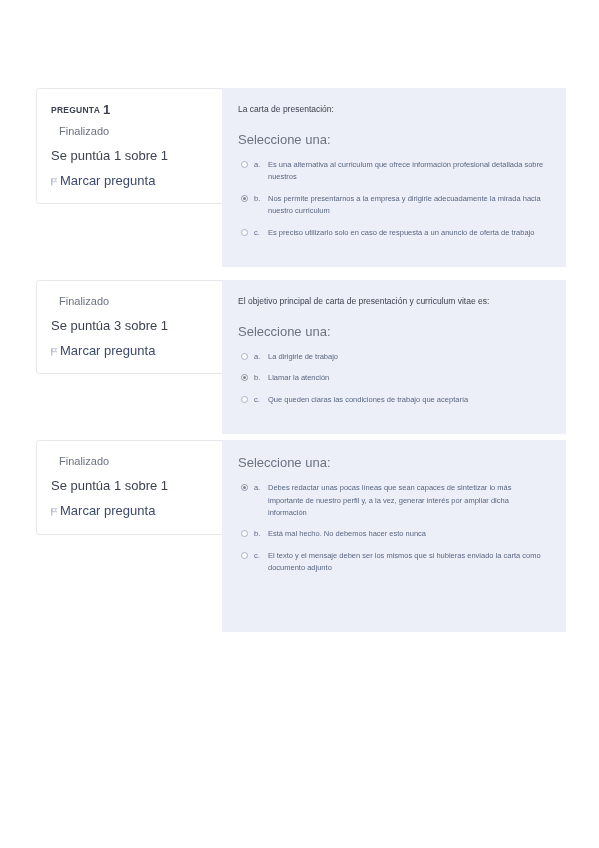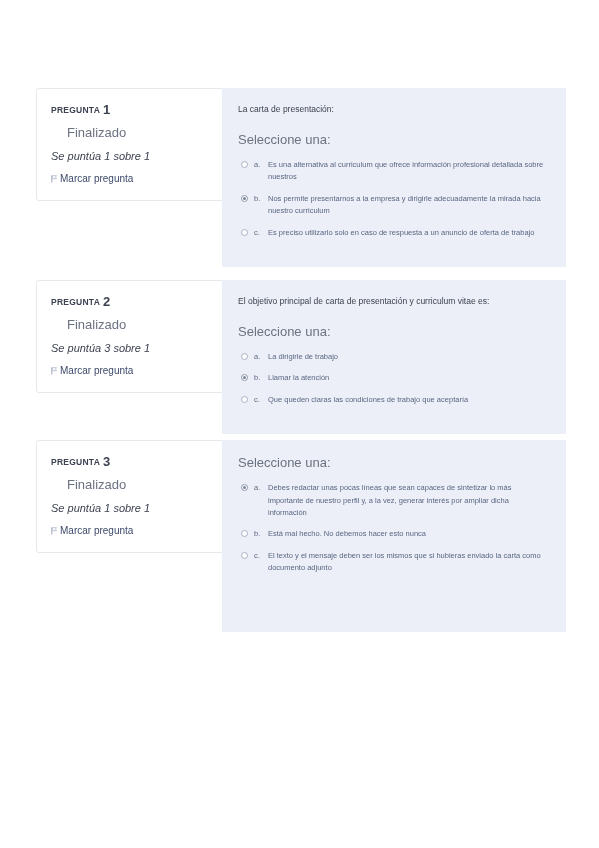--- a/index.html
+++ b/index.html
@@ -51,35 +51,34 @@
   }
   .q-number .num {
     font-size: 13px;
     font-weight: bold;
     letter-spacing: 0;
     margin-left: 3px;
     vertical-align: -1px;
   }
   .q-state {
     color: #6b7280;
-    font-size: 13px;
-    margin: 0 0 9px 16px;
+    font-size: 11px;
+    margin: 0 0 9px 8px;
     line-height: 1.25;
   }
   .q-grade {
     color: #3c4250;
-    font-size: 11px;
+    font-size: 13px;
     margin: 0 0 9px 0;
     line-height: 1.25;
-    font-style: italic;
   }
   .q-flag {
     display: block;
     color: #3d4a6b;
-    font-size: 10px;
+    font-size: 13px;
     line-height: 1.25;
     text-decoration: none;
     white-space: nowrap;
   }
   .flag-icon {
     display: inline-block;
     width: 7px;
     height: 8px;
     position: relative;
     vertical-align: -1px;
@@ -200,23 +199,20 @@
     <span class="radio"></span>
     <span class="ans-letter">c.</span>
     <span class="ans-text">Es preciso utilizarlo solo en caso de respuesta a un anuncio de oferta de trabajo</span>
   </li>
 </ul>
     </div>
   </div>
 
   <div class="quiz-block" style="top: 270px;">
     <div class="info-card" style="min-height: 92px;">
-      <div class="q-number">
-        <span>PREGUNTA</span><span class="num">2</span>
-      </div>
       <div class="q-state">Finalizado</div>
       <div class="q-grade">Se puntúa 3 sobre 1</div>
       <a href="#" class="q-flag">
         <span class="flag-icon">
           <svg width="7" height="8" viewBox="0 0 7 8" xmlns="http://www.w3.org/2000/svg">
             <path d="M0.8 0.4 V7.6" stroke="#8d96ad" stroke-width="0.8" fill="none"></path>
             <path d="M1.2 0.7 L5.6 0.7 L4.4 2.2 L5.6 3.7 L1.2 3.7 Z" fill="none" stroke="#a8b0c4" stroke-width="0.7"></path>
           </svg>
         </span><span class="flag-text">Marcar pregunta</span>
       </a>
@@ -241,23 +237,20 @@
     <span class="radio"></span>
     <span class="ans-letter">c.</span>
     <span class="ans-text">Que queden claras las condiciones de trabajo que aceptaría</span>
   </li>
 </ul>
     </div>
   </div>
 
   <div class="quiz-block" style="top: 430px;">
     <div class="info-card" style="min-height: 95px;">
-      <div class="q-number">
-        <span>PREGUNTA</span><span class="num">3</span>
-      </div>
       <div class="q-state">Finalizado</div>
       <div class="q-grade">Se puntúa 1 sobre 1</div>
       <a href="#" class="q-flag">
         <span class="flag-icon">
           <svg width="7" height="8" viewBox="0 0 7 8" xmlns="http://www.w3.org/2000/svg">
             <path d="M0.8 0.4 V7.6" stroke="#8d96ad" stroke-width="0.8" fill="none"></path>
             <path d="M1.2 0.7 L5.6 0.7 L4.4 2.2 L5.6 3.7 L1.2 3.7 Z" fill="none" stroke="#a8b0c4" stroke-width="0.7"></path>
           </svg>
         </span><span class="flag-text">Marcar pregunta</span>
       </a>

